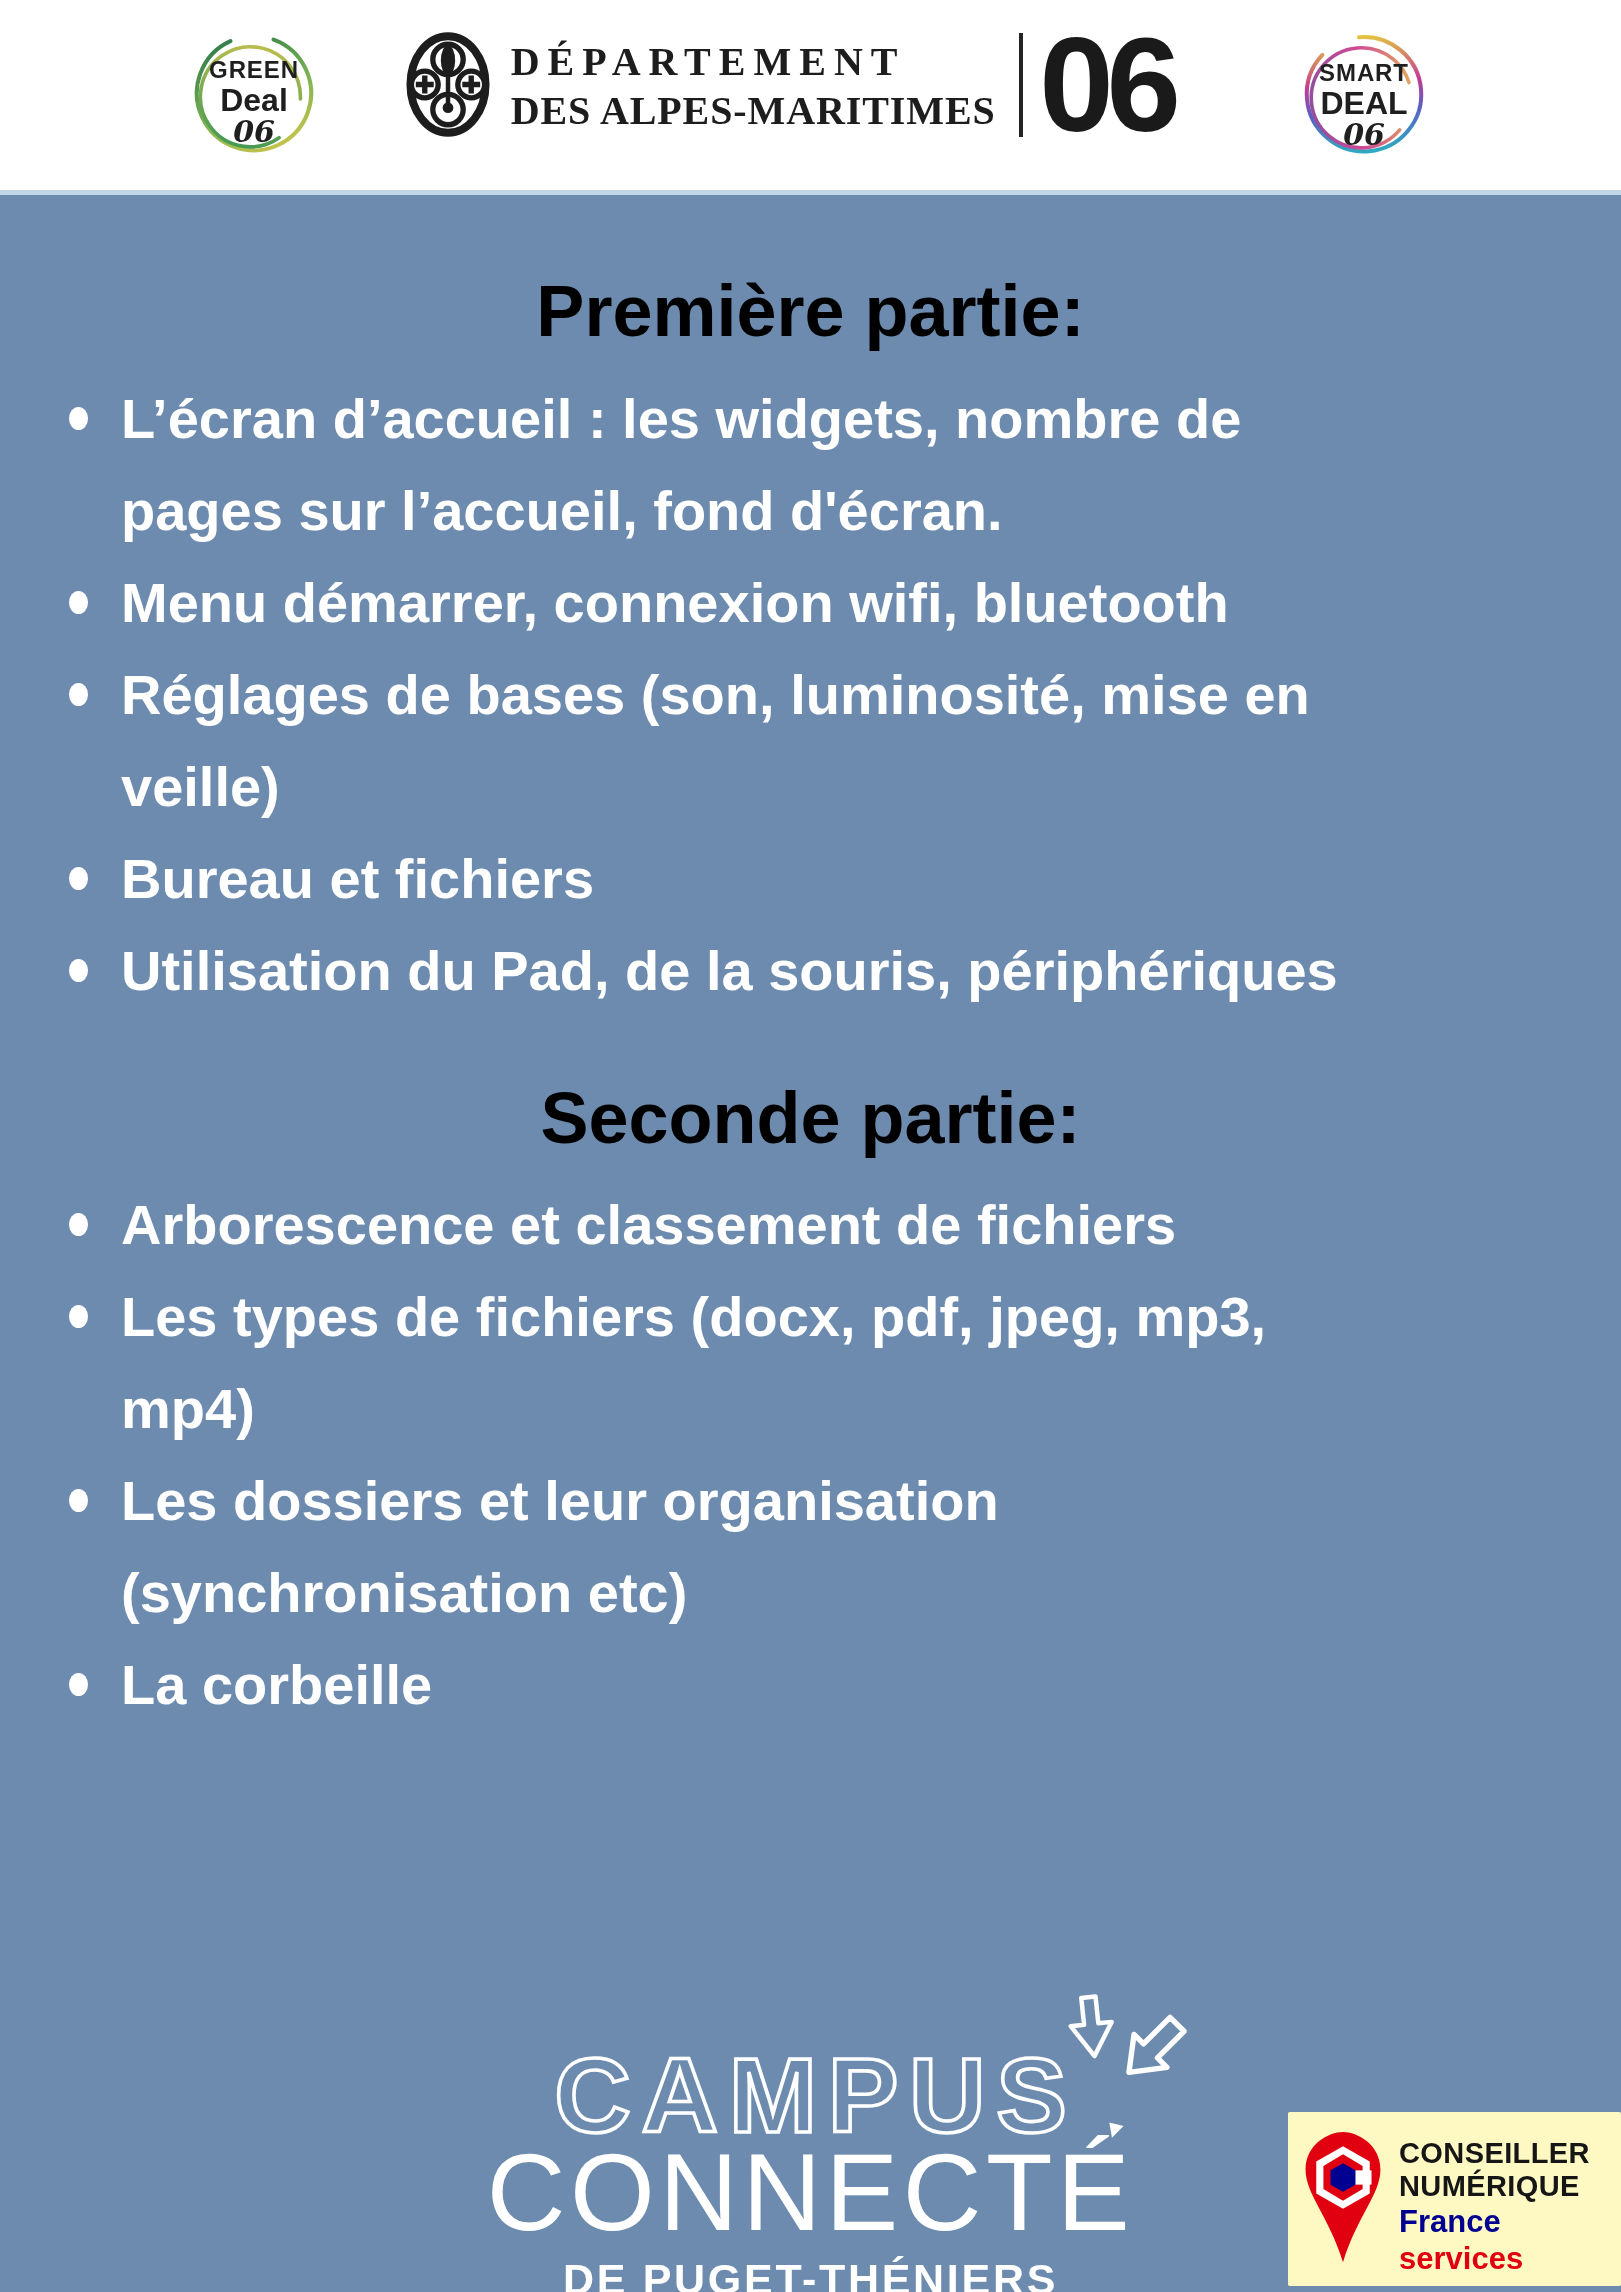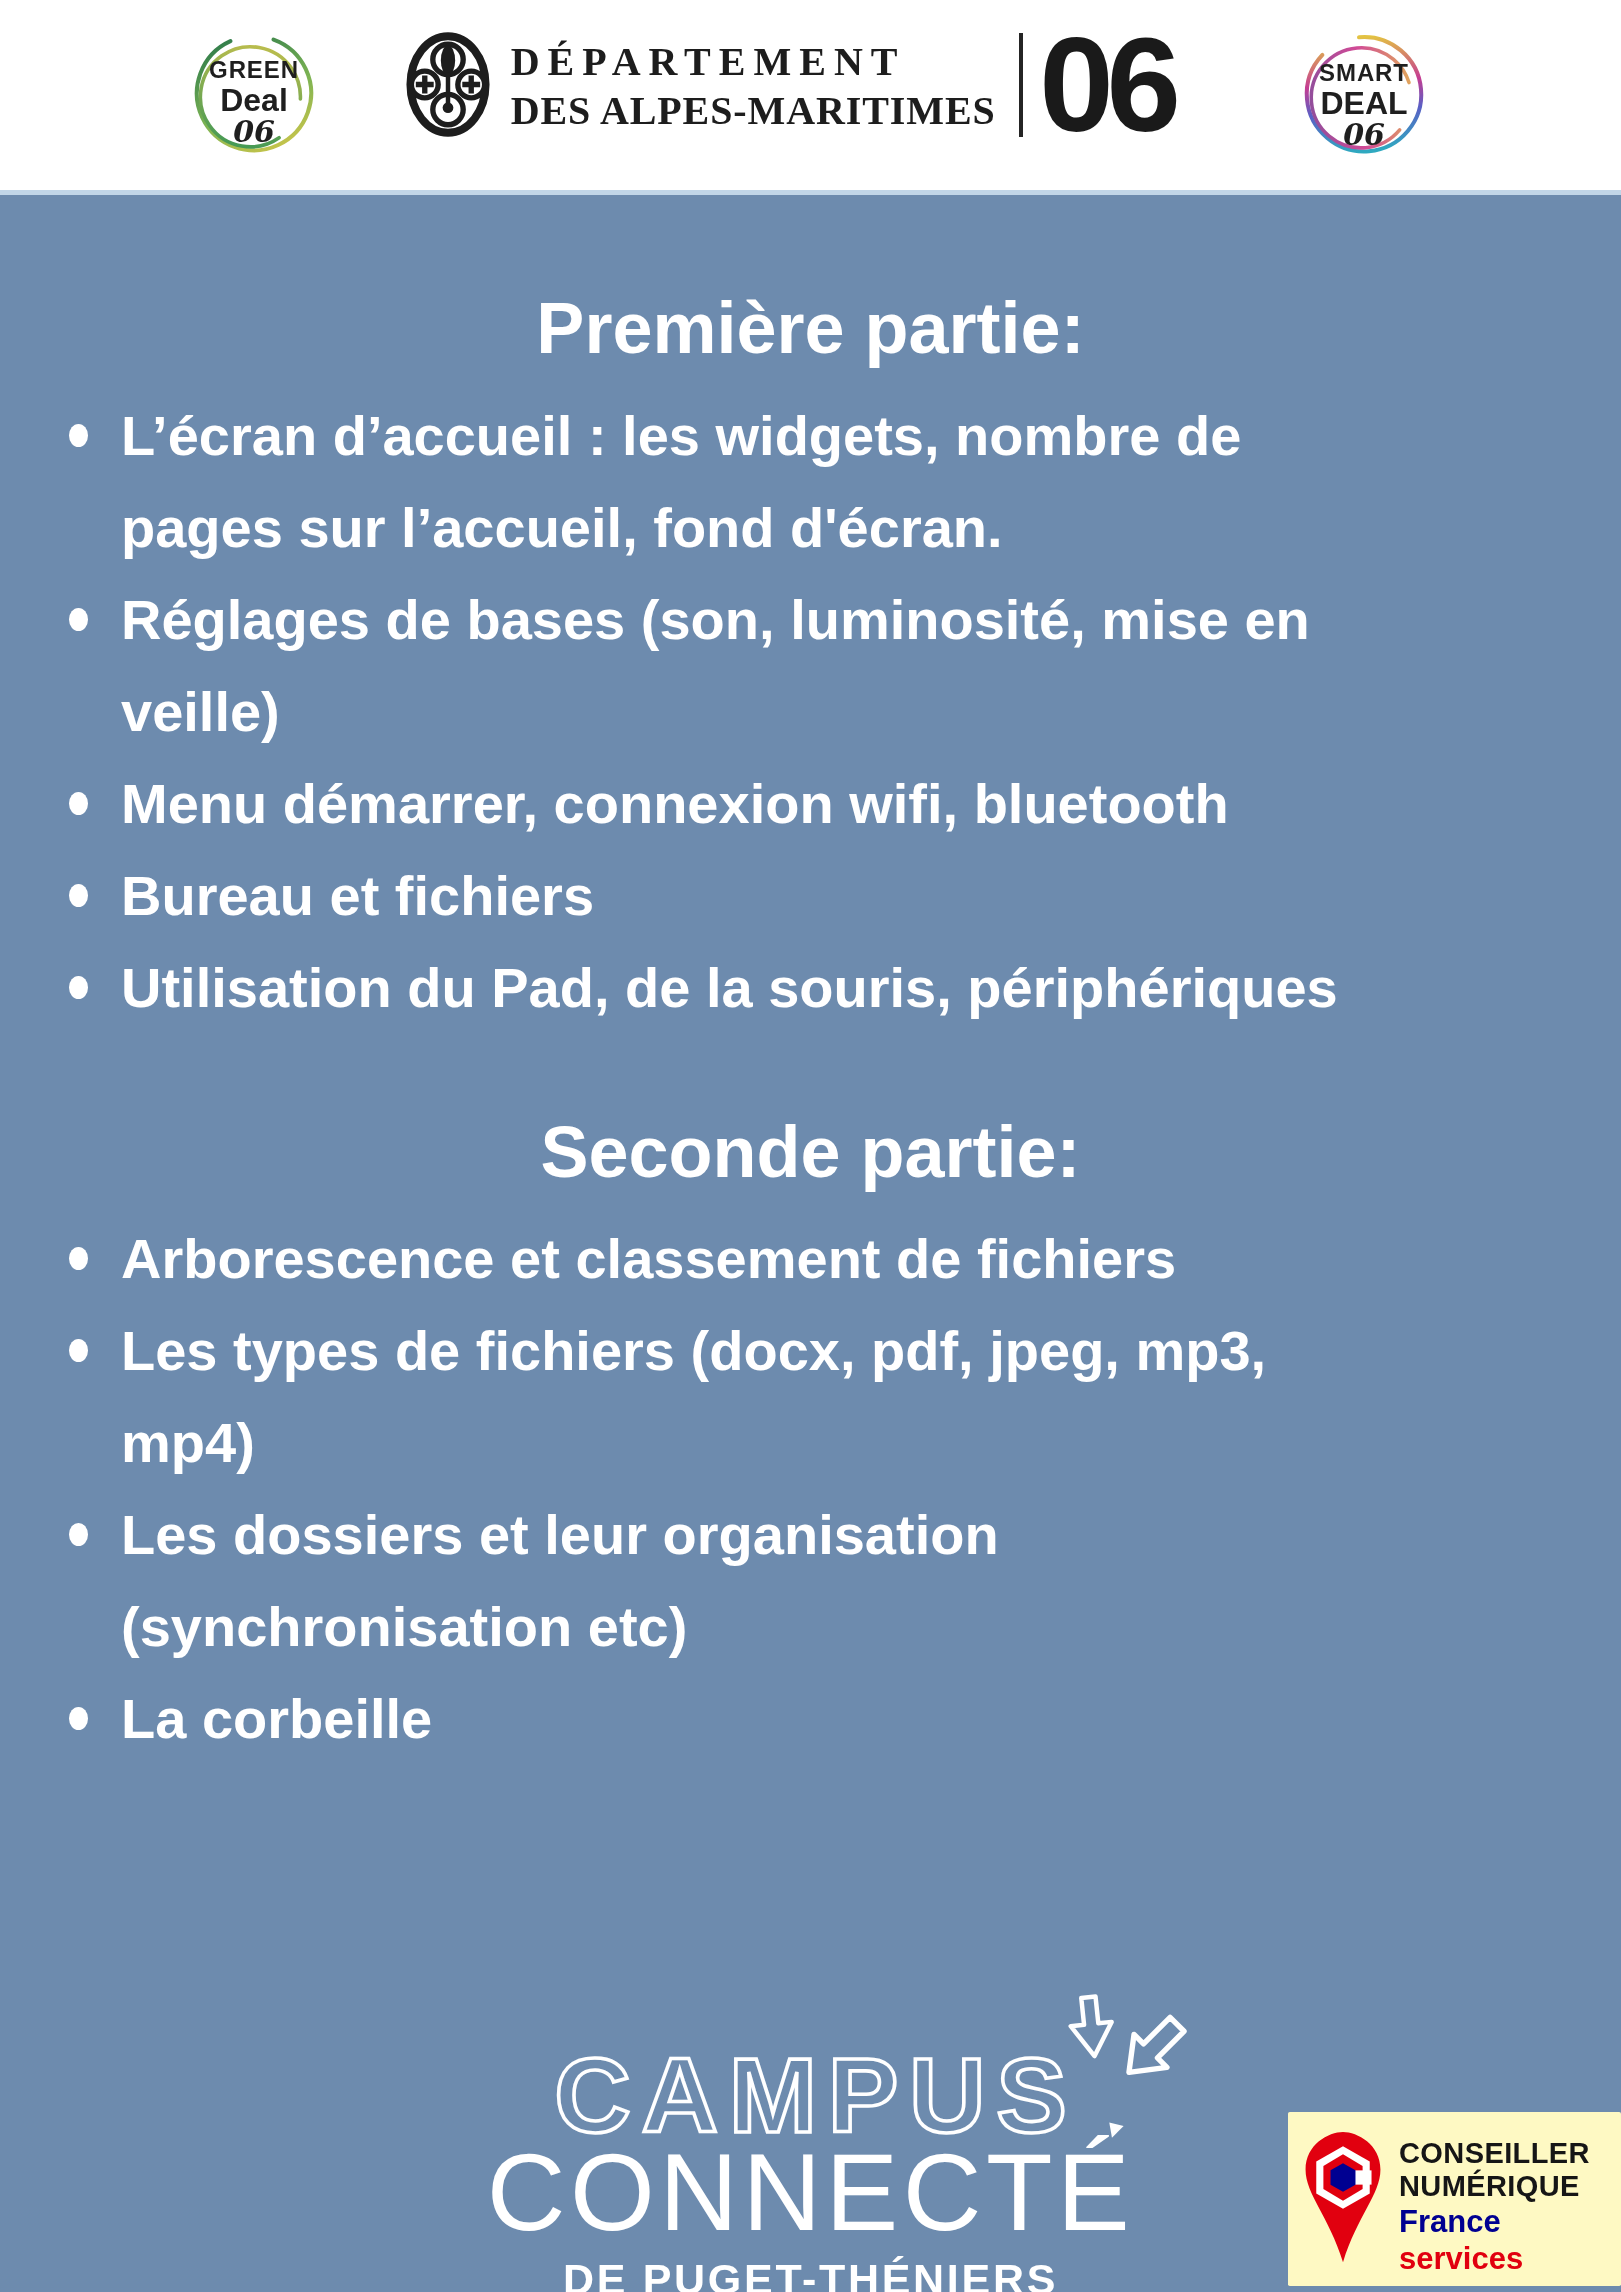--- a/index.html
+++ b/index.html
@@ -17,21 +17,21 @@
   .dept-divider{width:4.5px;height:104px;background:#242424;margin:0 16px 0 23px;}
   .dept-num{font-size:134px;font-weight:700;color:#1a1a1a;letter-spacing:-7.2px;
             font-family:"Liberation Sans",sans-serif;line-height:107px;}
   .circle-logo-text{position:absolute;width:100%;text-align:center;color:#1f1f1f;}
   .cl-small{font-size:24px;font-weight:700;letter-spacing:0.9px;line-height:27px;}
   .cl-big{font-size:32px;font-weight:700;line-height:34px;}
   .cl-script{font-size:30px;font-weight:700;font-style:italic;line-height:30px;
              font-family:"DejaVu Serif",serif;}
   
   .content{position:absolute;top:194px;left:0;width:1621px;}
-  .section-title{margin:17px;padding-top:75px;text-align:center;color:#ffffff;
+  .section-title{margin:0;padding-top:75px;text-align:center;color:#000000;
                  font-size:72px;font-weight:700;line-height:84px;}
   .section-title.second{padding-top:59px;}
   ul.bullet-list{margin:19.7px 0 0;padding:0 54px 0 121px;list-style:none;
                  color:#ffffff;font-size:56px;font-weight:700;line-height:92px;}
   ul.bullet-list li{position:relative;white-space:pre-line;}
   .dot{position:absolute;left:-52px;top:34px;width:19px;height:23px;
        border-radius:50%;background:#ffffff;}
   
   .campus{position:absolute;top:2049px;left:0;width:1621px;text-align:center;color:#fff;}
   .campus-l1{font-size:106px;font-weight:700;letter-spacing:10.7px;line-height:93px;
@@ -124,23 +124,23 @@
       </div>
     </div>
   </div>
   <div class="header-rule"></div>
 
   <div class="content">
     <h2 class="section-title">Première partie:</h2>
     <ul class="bullet-list">
         <li><span class="dot"></span><span class="li-text">L’écran d’accueil : les widgets, nombre de
 pages sur l’accueil, fond d'écran.</span></li>
+        <li><span class="dot"></span><span class="li-text">Menu démarrer, connexion wifi, bluetooth</span></li>
         <li><span class="dot"></span><span class="li-text">Réglages de bases (son, luminosité, mise en
 veille)</span></li>
-        <li><span class="dot"></span><span class="li-text">Menu démarrer, connexion wifi, bluetooth</span></li>
         <li><span class="dot"></span><span class="li-text">Bureau et fichiers</span></li>
         <li><span class="dot"></span><span class="li-text">Utilisation du Pad, de la souris, périphériques</span></li>
       </ul>
 
     <h2 class="section-title second">Seconde partie:</h2>
     <ul class="bullet-list">
         <li><span class="dot"></span><span class="li-text">Arborescence et classement de fichiers</span></li>
         <li><span class="dot"></span><span class="li-text">Les types de fichiers (docx, pdf, jpeg, mp3,
 mp4)</span></li>
         <li><span class="dot"></span><span class="li-text">Les dossiers et leur organisation

